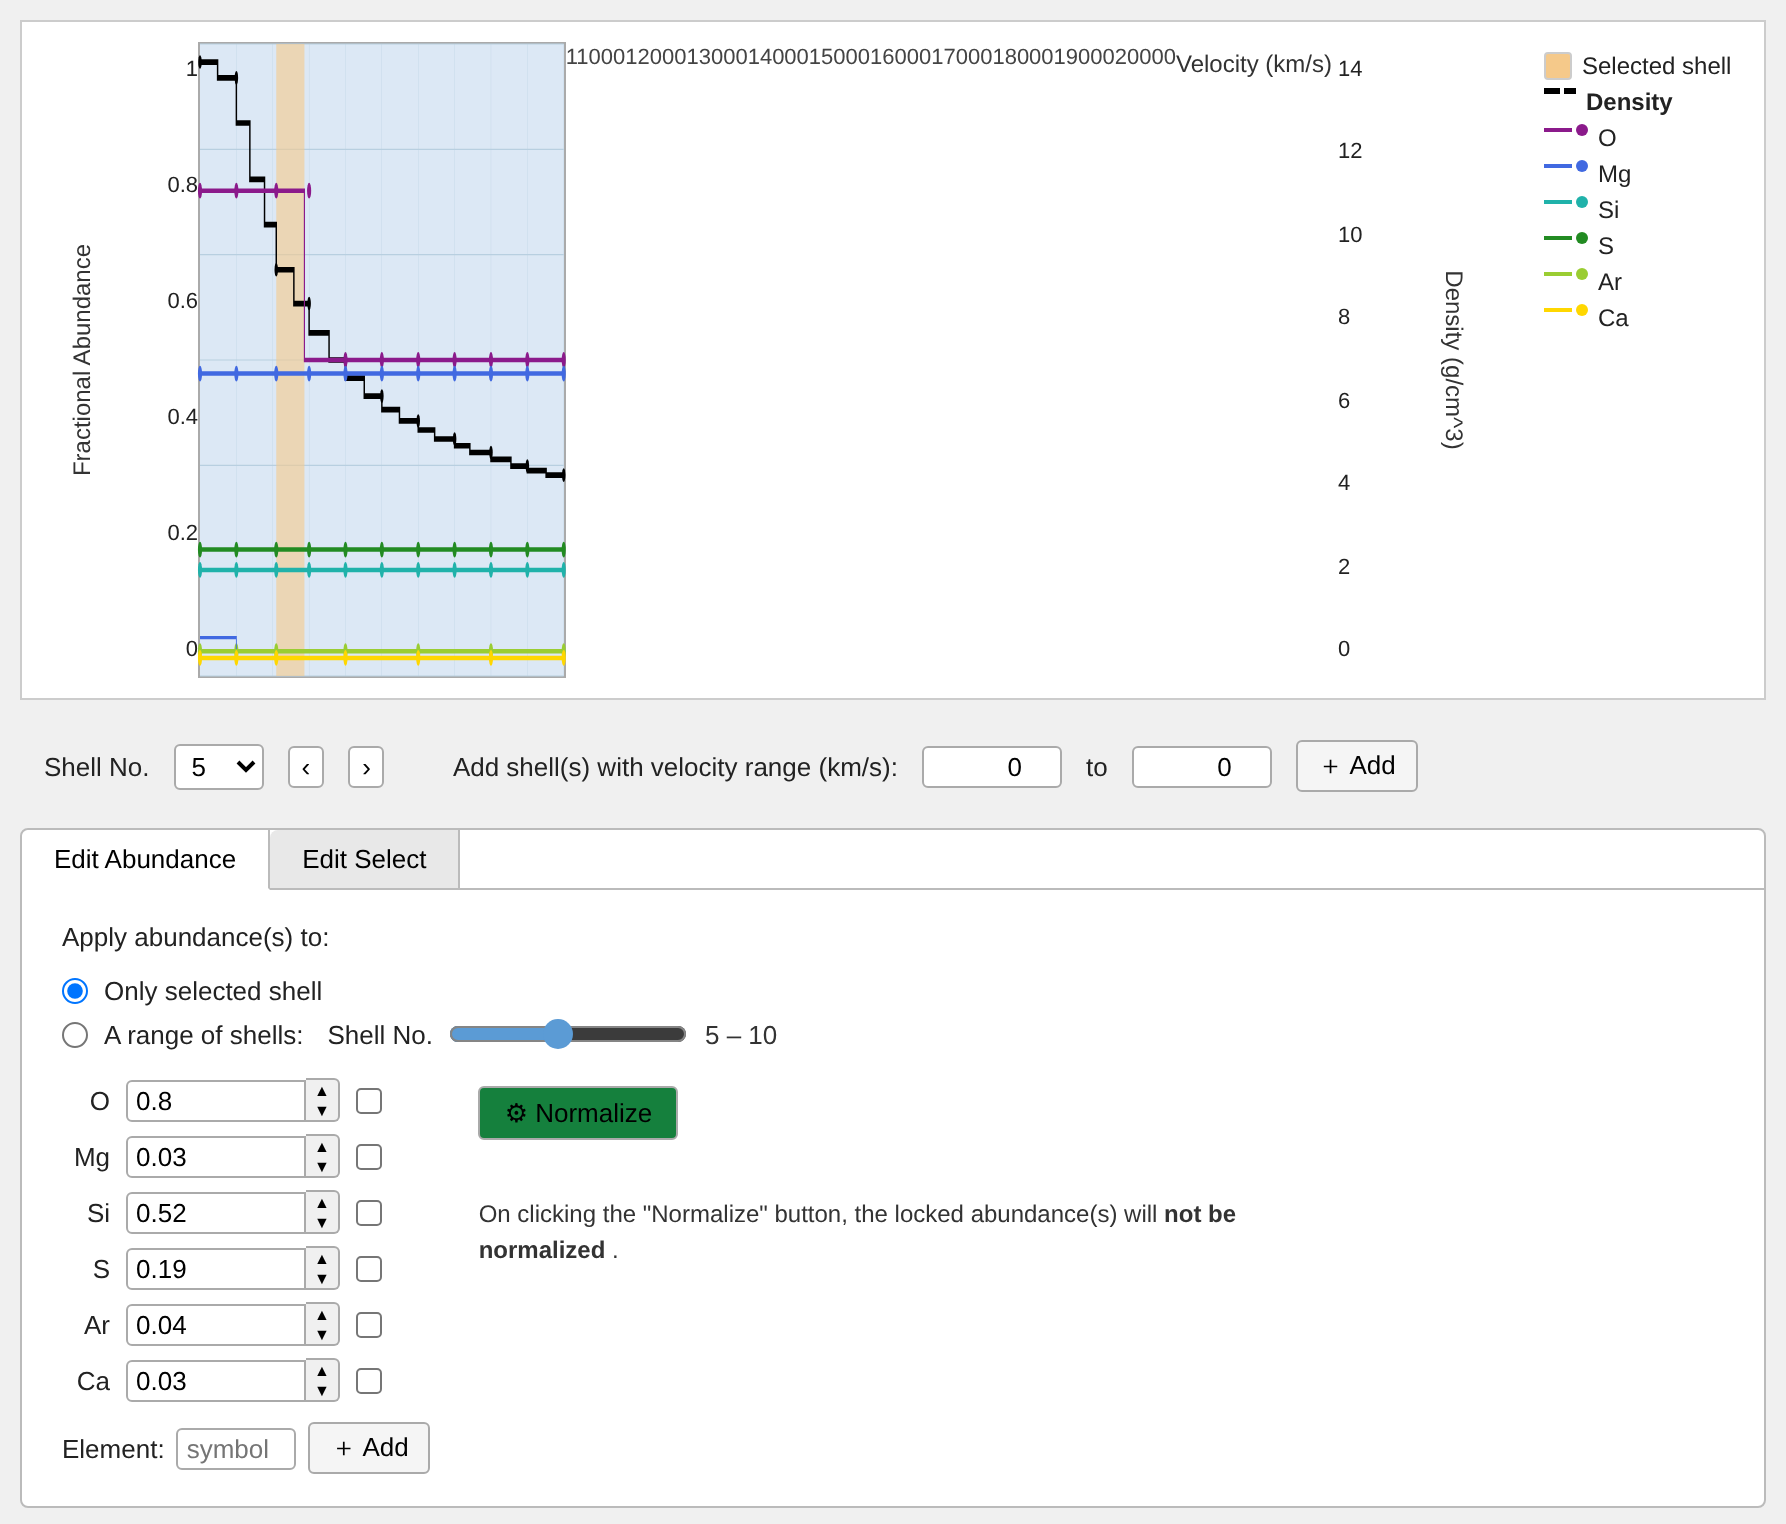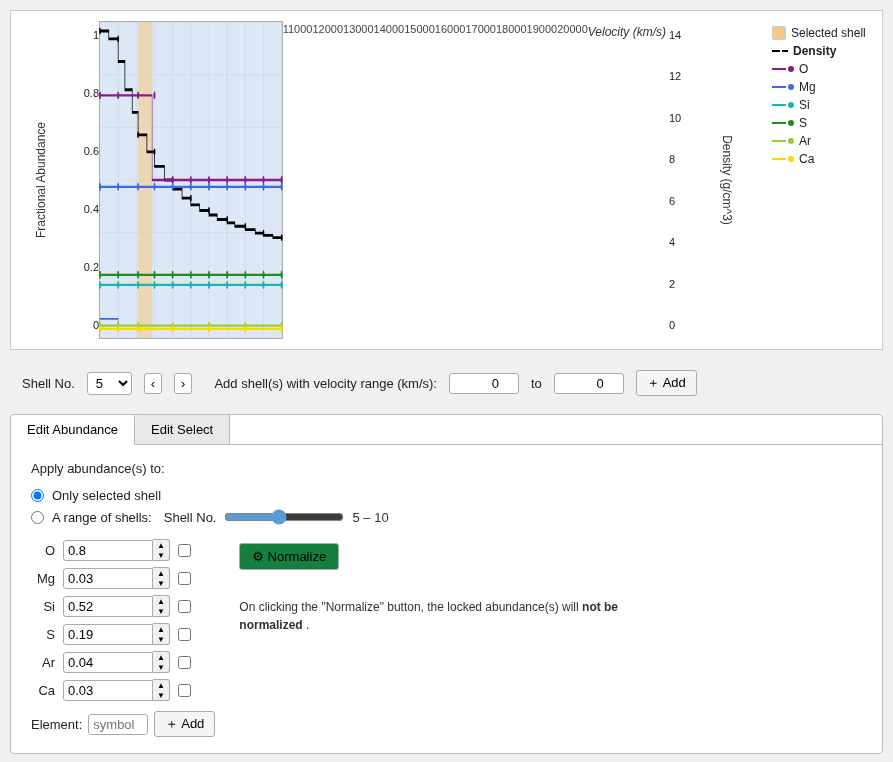--- a/index.html
+++ b/index.html
@@ -60,21 +60,21 @@
     }
     .legend-area {
       width: 110px;
       padding: 5px 0 5px 10px;
       display: flex;
       flex-direction: column;
       gap: 4px;
     }
     .legend-item {
       display: flex;
-      align-items: center;
+      align-items: flex-start;
       gap: 5px;
       font-size: 12px;
     }
     .legend-color-box {
       width: 14px;
       height: 14px;
       border-radius: 2px;
     }
     
     .chart-svg {
@@ -100,21 +100,21 @@
       background: white;
     }
     .nav-btn {
       padding: 2px 6px;
       font-size: 13px;
       border: 1px solid #aaa;
       border-radius: 3px;
       background: white;
       cursor: pointer;
     }
-    .velocity-label { font-size: 13px; margin-left: 10px; }
+    .velocity-label { font-size: 13px; margin-left: 22px; }
     .velocity-input {
       width: 70px;
       padding: 2px 4px;
       font-size: 13px;
       border: 1px solid #aaa;
       border-radius: 3px;
       text-align: right;
     }
     .to-label { font-size: 13px; }
     .add-btn {
@@ -254,21 +254,20 @@
       padding: 2px 4px;
       font-size: 13px;
       border: 1px solid #aaa;
       border-radius: 3px;
     }
     .x-axis-label {
       text-align: right;
       font-size: 12px;
       color: #333;
       margin-top: 4px;
-      font-style: italic;
     }
   </style>
 </head>
 <body>
 
 <div class="main-container">
 
   <div class="chart-container">
     <div class="chart-inner">
 

